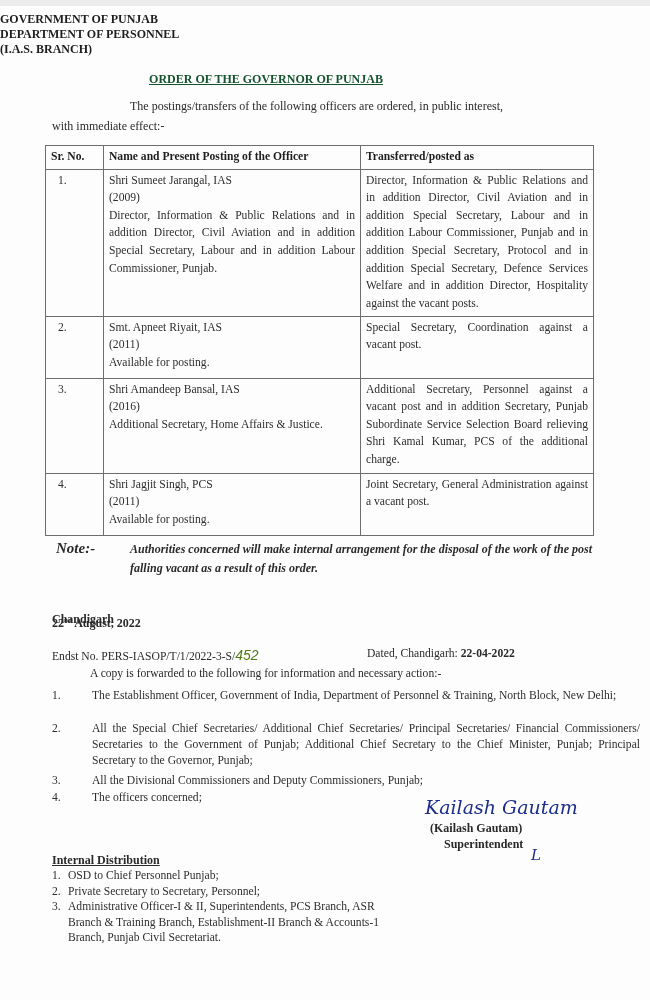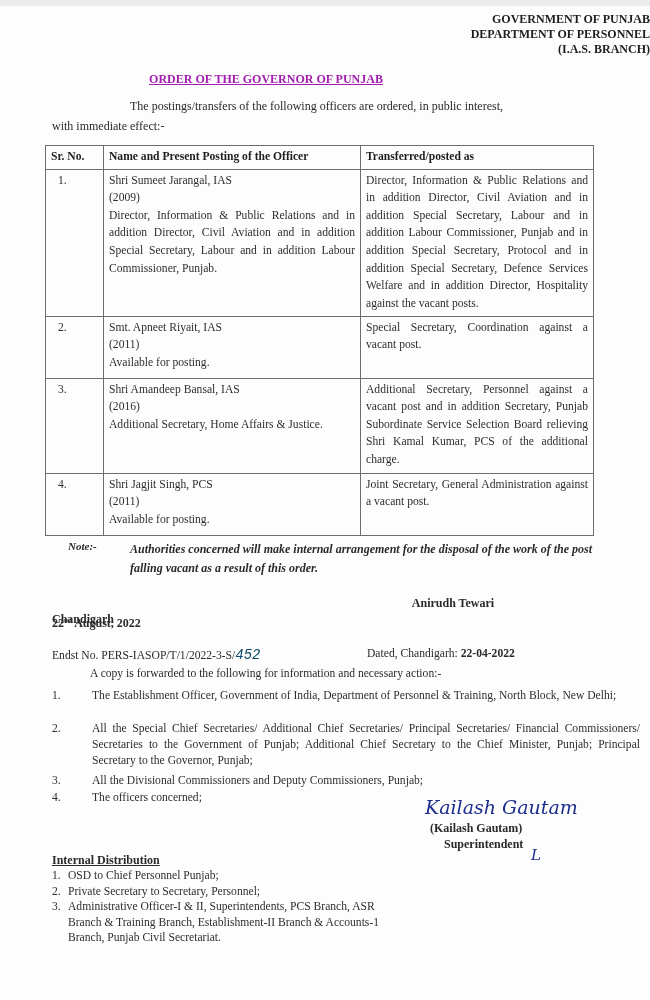--- a/index.html
+++ b/index.html
@@ -5,47 +5,47 @@
   html, body { margin: 0; padding: 0; }
   body {
     width: 650px; height: 1000px; overflow: hidden;
     background: #fdfdfd;
     font-family: "Liberation Serif", "DejaVu Serif", serif;
     color: #2a2a2a;
     position: relative;
   }
   .page { position: absolute; left: 0; top: 0; width: 650px; height: 1000px; }
   .topband { position:absolute; left:0; top:0; width:650px; height:6px; background:#ececec; }
-  .hdr { position:absolute; left:0; width:650px; text-align:right; font-weight:bold; font-size:12px; color:#1e1e1e; line-height:15px; }
-  .title { position:absolute; left:0; width:532px; text-align:center; font-weight:bold; font-size:12px; text-decoration: underline; color:#a21caf; }
+  .hdr { position:absolute; left:0; width:650px; text-align:left; font-weight:bold; font-size:12px; color:#1e1e1e; line-height:15px; }
+  .title { position:absolute; left:0; width:532px; text-align:center; font-weight:bold; font-size:12px; text-decoration: underline; color:#14532d; }
   .para { position:absolute; font-size:12px; line-height:19px; color:#2a2a2a; }
   table.orders {
     position:absolute; left:45px; top:145px; width:549px;
     border-collapse: collapse; font-size:11.6px; line-height:17.6px; color:#2e2e2e;
   }
   table.orders th, table.orders td {
     border: 1.3px solid #6d6d6d; vertical-align: top; padding: 2px 5px 3px 5px; text-align: left;
   }
   table.orders th { font-weight: bold; color:#1e1e1e; height: 17px; }
   table.orders td.sr { width: 40px; padding-left: 12px; }
   table.orders td.name { width: 246px; }
   table.orders td.posted { text-align: justify; }
-  .note-label { position:absolute; left:68px; top:540px; font-style:italic; font-weight:bold; font-size:11px; }
+  .note-label { position:absolute; left:56px; top:540px; font-style:italic; font-weight:bold; font-size:15px; }
   .note-text { position:absolute; left:130px; top:540px; width:468px; font-style:italic; font-weight:bold; font-size:12px; line-height:19px; }
   .b12 { font-weight:bold; font-size:12px; }
   .abs { position:absolute; }
   .list { position:absolute; left:52px; font-size:11.6px; line-height:16px; color:#2e2e2e; }
   .list .num { position:absolute; left:0; }
   .list .txt { position:absolute; left:40px; width:548px; }
   .int-title { position:absolute; left:52px; top:853px; font-weight:bold; font-size:12px; text-decoration: underline; }
   .int-list { position:absolute; left:52px; top:868px; font-size:11.6px; line-height:15.5px; color:#2e2e2e; }
   .int-list div { position: relative; padding-left: 16px; }
   .int-list span.n { position:absolute; left:0; }
   .sig { position:absolute; font-family: "DejaVu Serif", serif; font-style: italic; color:#1c2d8c; }
-  .handnum { font-family: Liberation Mono, monospace; font-style: italic; color:#0c4a6e; }
+  .handnum { font-family: Liberation Sans, sans-serif; font-style: italic; color:#4d7c0f; }
 </style>
 </head>
 <body>
 
 <div class="page">
   <div class="topband"></div>
 
   <div class="hdr" style="top:12px;">GOVERNMENT OF PUNJAB</div>
   <div class="hdr" style="top:42px;">(I.A.S. BRANCH)</div>
   <div class="hdr" style="top:27px;">DEPARTMENT OF PERSONNEL</div>
@@ -104,21 +104,20 @@
   </table>
 
   <div class="note-label">Note:-</div>
   <div class="note-text">Authorities concerned will make internal arrangement for the disposal of the work of the post falling vacant as a result of this order.</div>
 
   <div class="abs b12" style="left:52px; top:612px;">Chandigarh</div>
   <div class="abs b12" style="left:52px; top:616px;">
     <span>22</span><sup style="font-size:7px;">nd</sup>
     <span>August, 2022</span>
   </div>
-  <div class="abs b12" style="left:320px; top:596px; width:266px; text-align:center;">Anirudh Tewari</div>
 
   <div class="abs" style="left:52px; top:647px; font-size:11.6px;">
     <span>Endst No. PERS-IASOP/T/1/2022-3-S/</span><span class="handnum" style="font-size:14px;">452</span>
   </div>
   <div class="abs" style="left:367px; top:647px; font-size:11.6px;">
     <span>Dated, Chandigarh:</span>
     <b>22-04-2022</b>
   </div>
   <div class="abs" style="left:90px; top:667px; font-size:11.6px;">A copy is forwarded to the following for information and necessary action:-</div>
 

